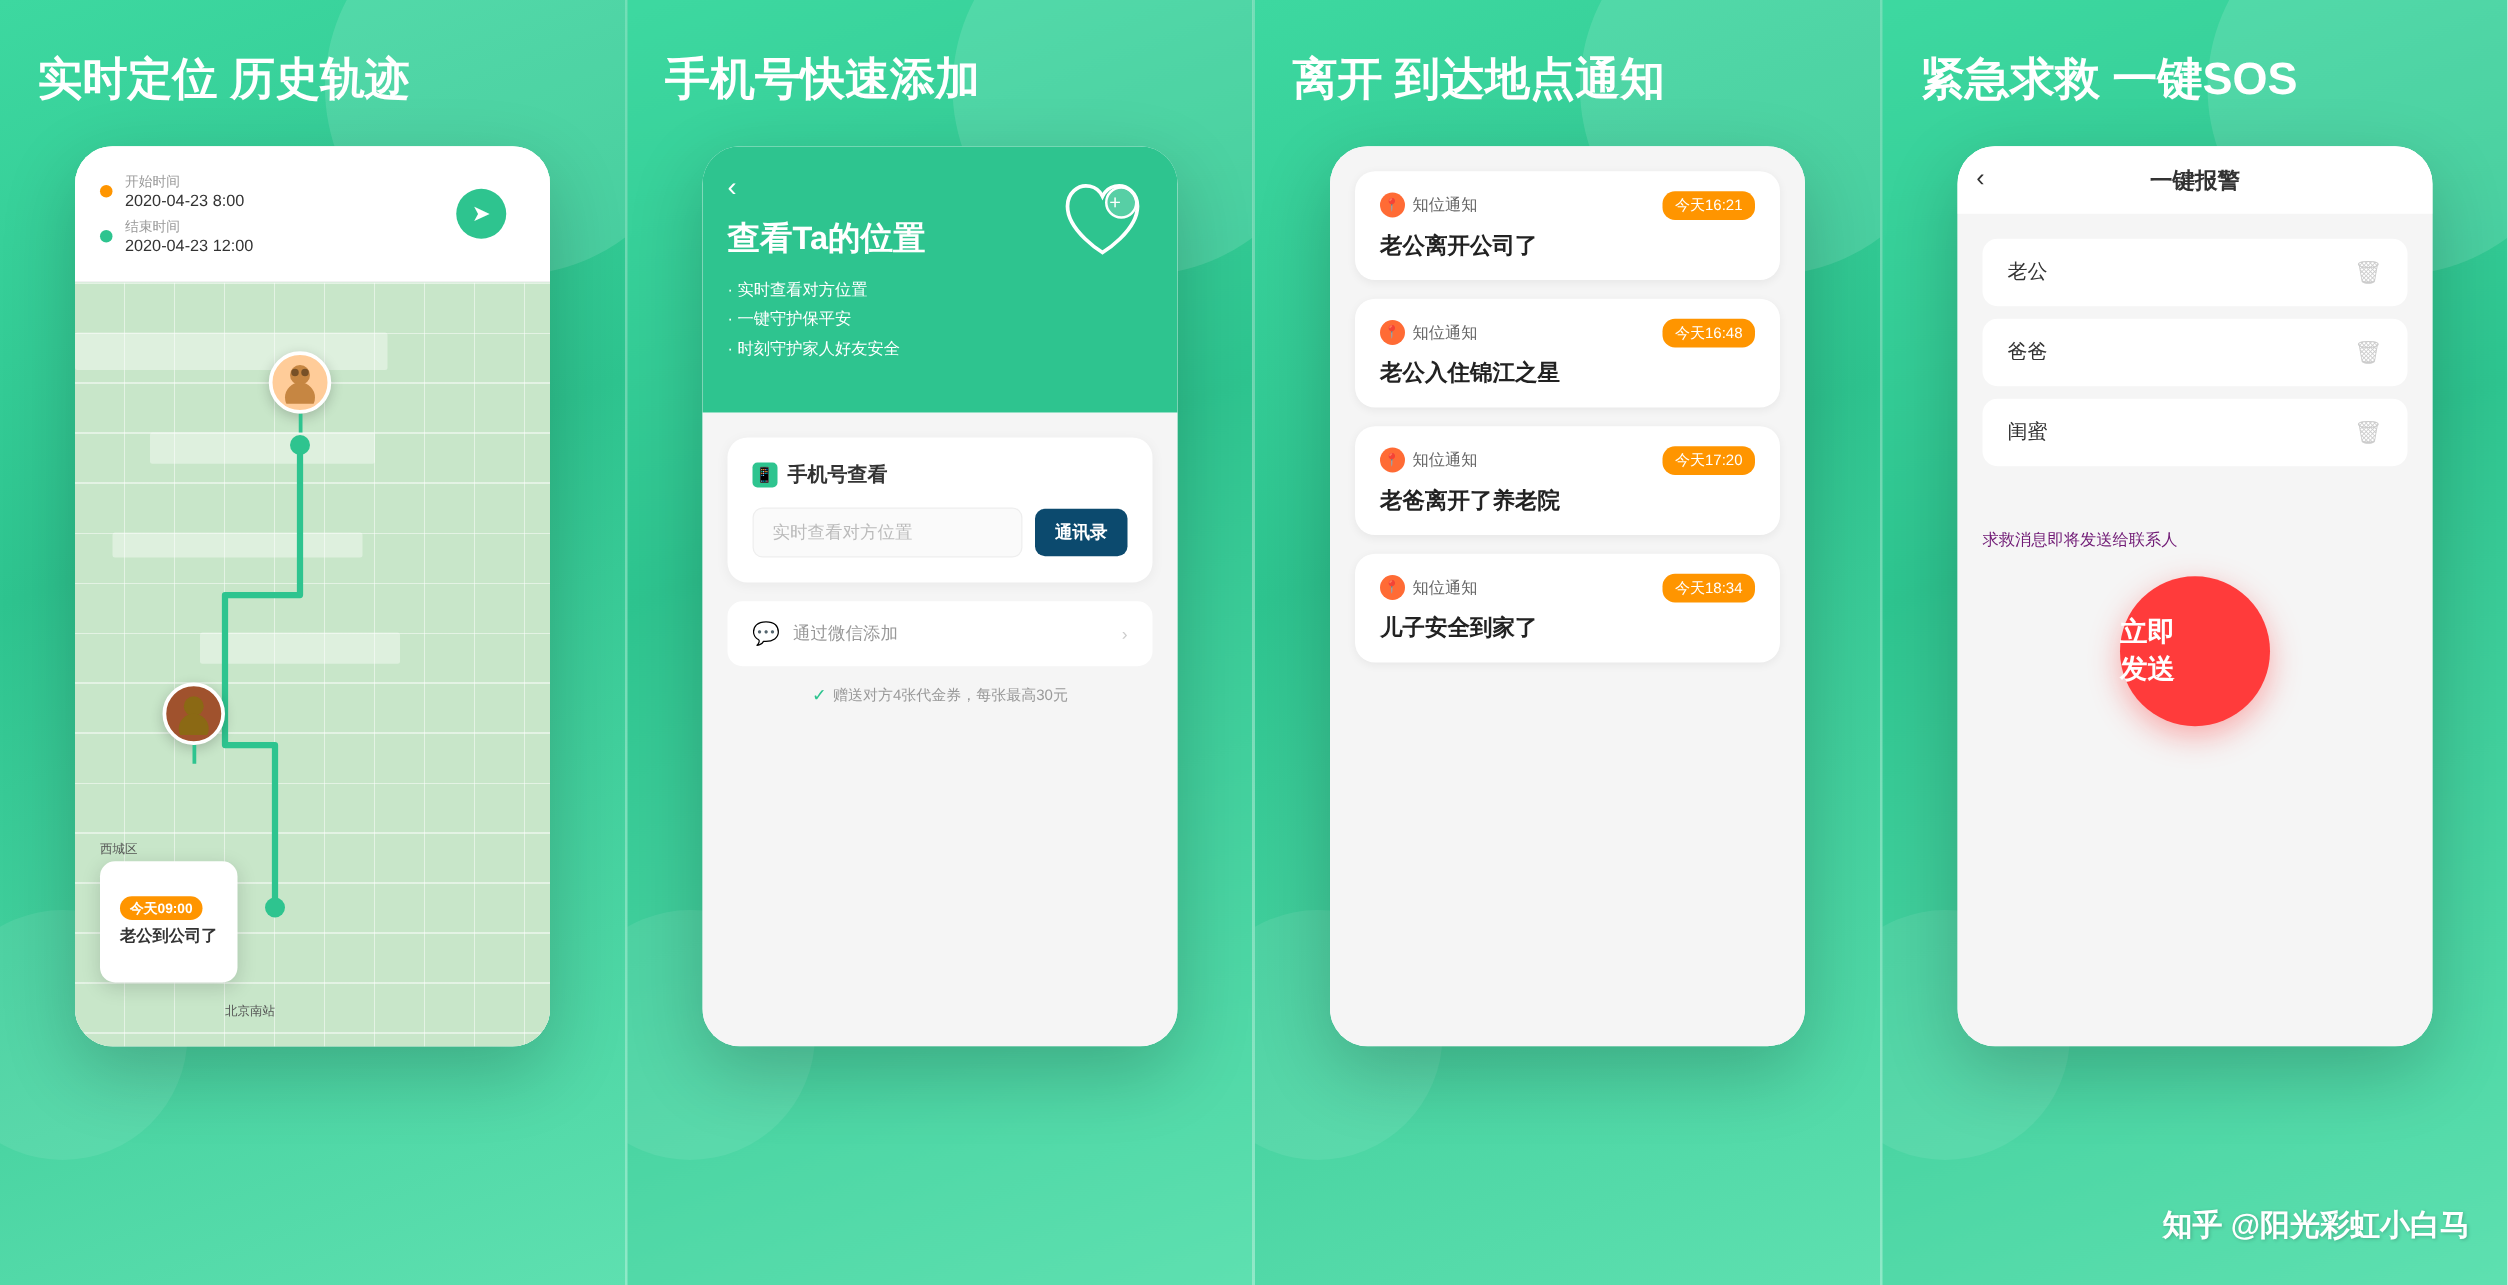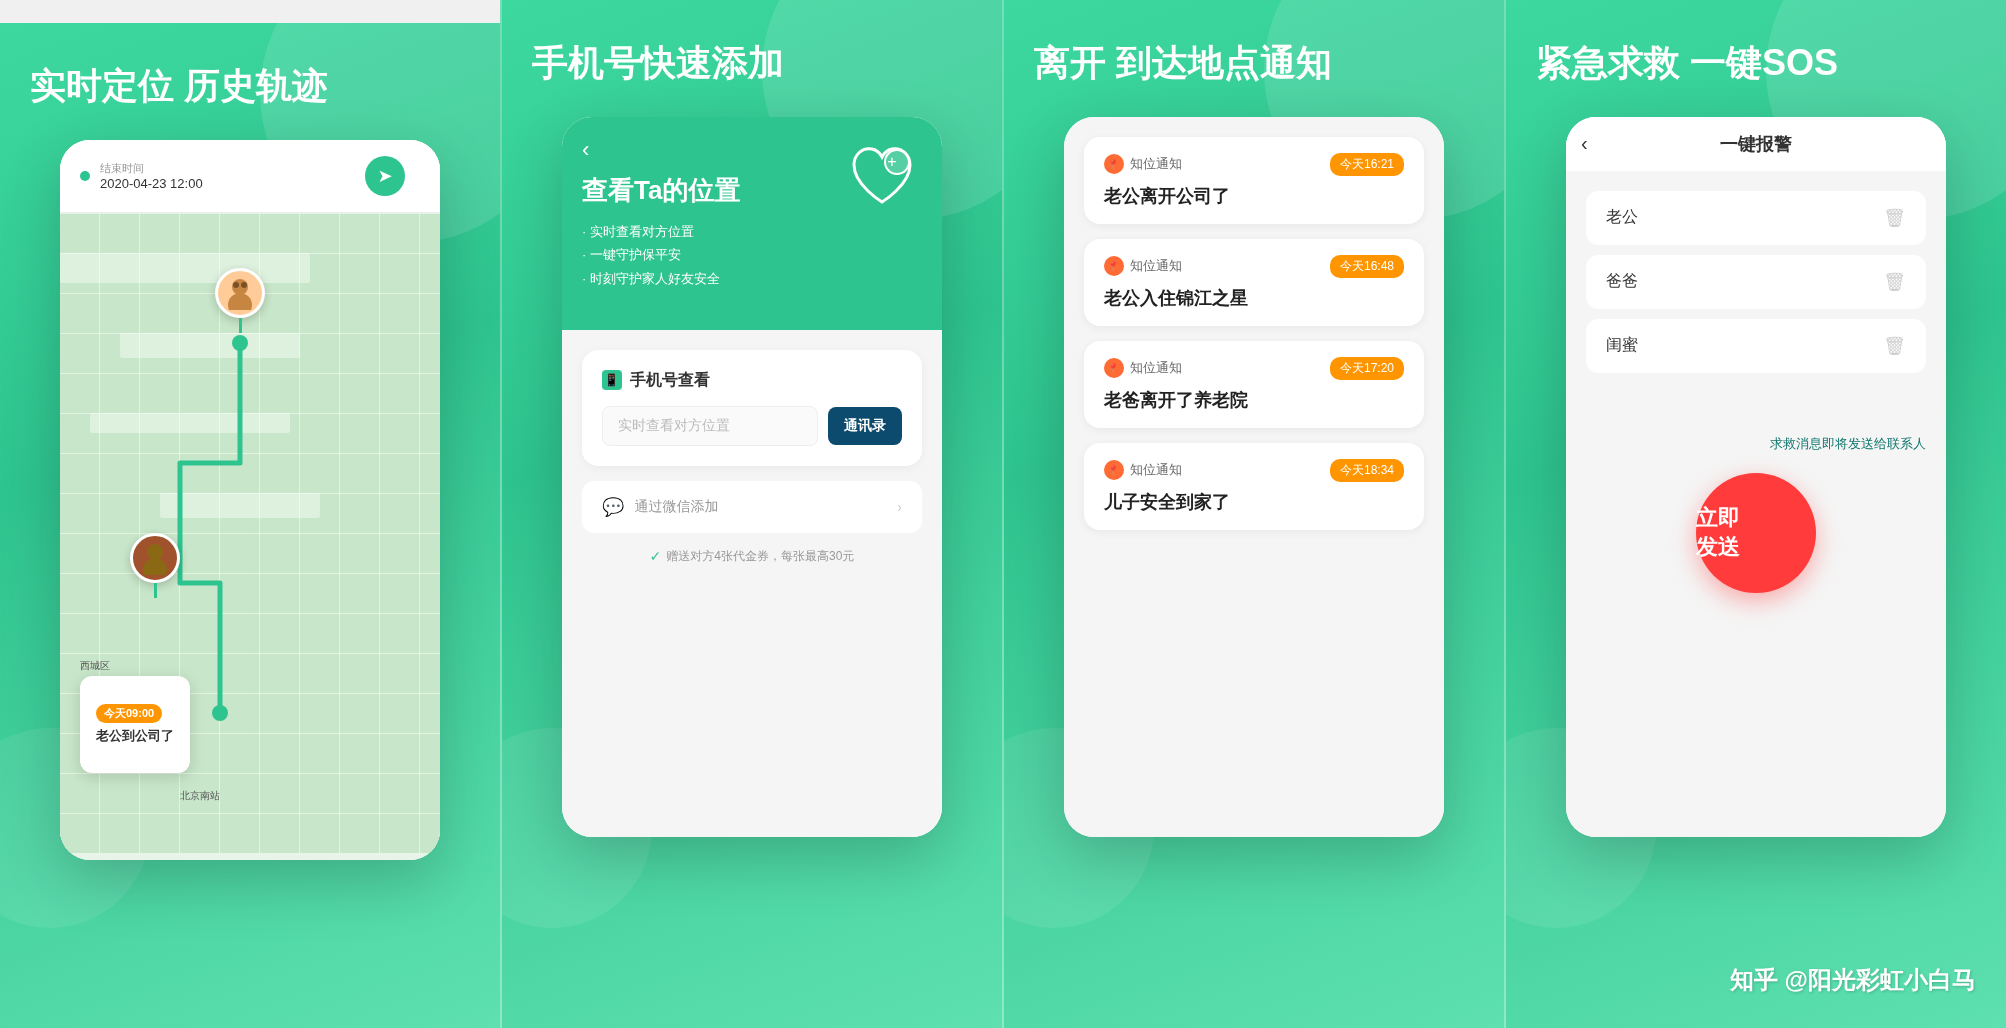--- a/index.html
+++ b/index.html
@@ -23,21 +23,21 @@
     .panel {
       flex: 1;
       position: relative;
       overflow: hidden;
       display: flex;
       flex-direction: column;
       align-items: center;
       padding-top: 40px;
     }
 
-    .panel-1 { background: linear-gradient(160deg, #3dd8a0 0%, #2ec48f 40%, #5ee0b0 100%); margin-top: 23px; }
+    .panel-1 { background: linear-gradient(160deg, #3dd8a0 0%, #2ec48f 40%, #5ee0b0 100%); }
     .panel-2 { background: linear-gradient(160deg, #3dd8a0 0%, #2ec48f 40%, #5ee0b0 100%); border-left: 2px solid rgba(255,255,255,0.3); }
     .panel-3 { background: linear-gradient(160deg, #3dd8a0 0%, #2ec48f 40%, #5ee0b0 100%); border-left: 2px solid rgba(255,255,255,0.3); }
     .panel-4 { background: linear-gradient(160deg, #3dd8a0 0%, #2ec48f 40%, #5ee0b0 100%); border-left: 2px solid rgba(255,255,255,0.3); }
 
     
     .panel::before {
       content: '';
       position: absolute;
       width: 300px;
       height: 300px;
@@ -448,25 +448,24 @@
     .trash-icon {
       color: #ccc;
       font-size: 18px;
     }
 
     .sos-footer {
       padding: 20px;
     }
 
     .sos-footer-text {
-      text-align: right;
-      color: #0f766e;
+      text-align: left;
+      color: #701a75;
       font-size: 13px;
       margin-bottom: 20px;
-      margin-top: 12px;
     }
 
     .sos-button {
       width: 120px; height: 120px;
       background: #ff3b3b;
       border-radius: 50%;
       display: flex;
       flex-direction: column;
       align-items: flex-start;
       justify-content: center;
@@ -511,20 +510,27 @@
 
 <div class="main-container">
 
   <div class="panel panel-1">
     <div class="panel-title">实时定位 历史轨迹</div>
     <div class="phone-mockup">
       <div class="map-screen">
 
         <div class="map-header">
           <div style="position:relative">
+            <div class="map-time-row">
+              <div class="dot-orange"></div>
+              <div>
+                <div style="font-size:11px;color:#999">开始时间</div>
+                <div style="font-size:13px;color:#333">2020-04-23 8:00</div>
+              </div>
+            </div>
             <div class="map-time-row">
               <div class="dot-green"></div>
               <div>
                 <div style="font-size:11px;color:#999">结束时间</div>
                 <div style="font-size:13px;color:#333">2020-04-23 12:00</div>
               </div>
             </div>
             <div class="map-nav-btn">
               ➤
             </div>

